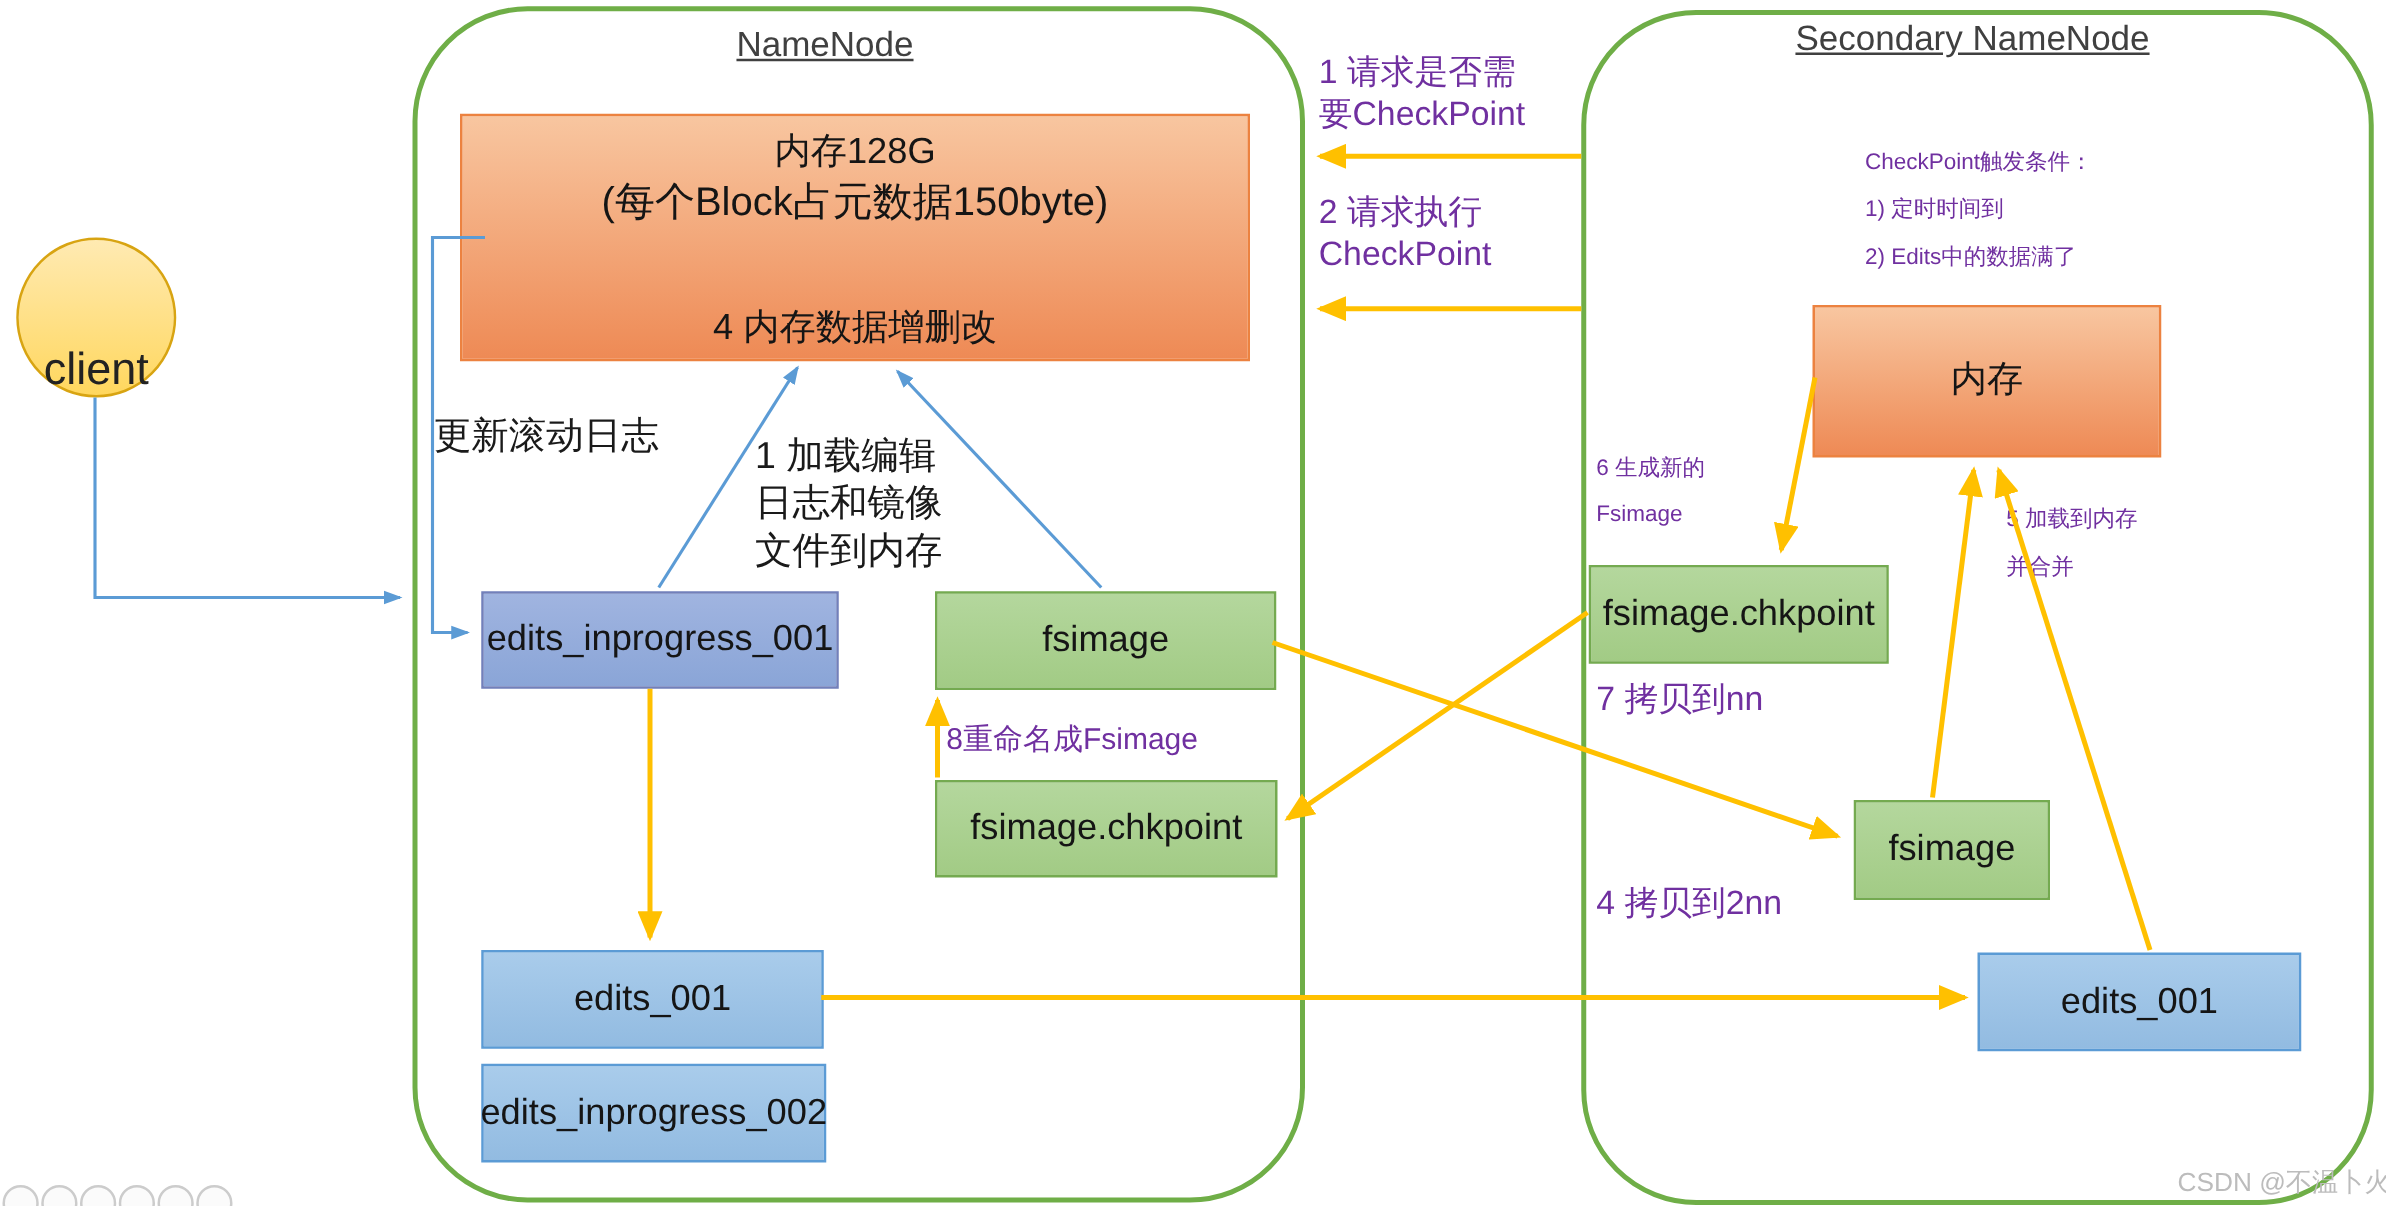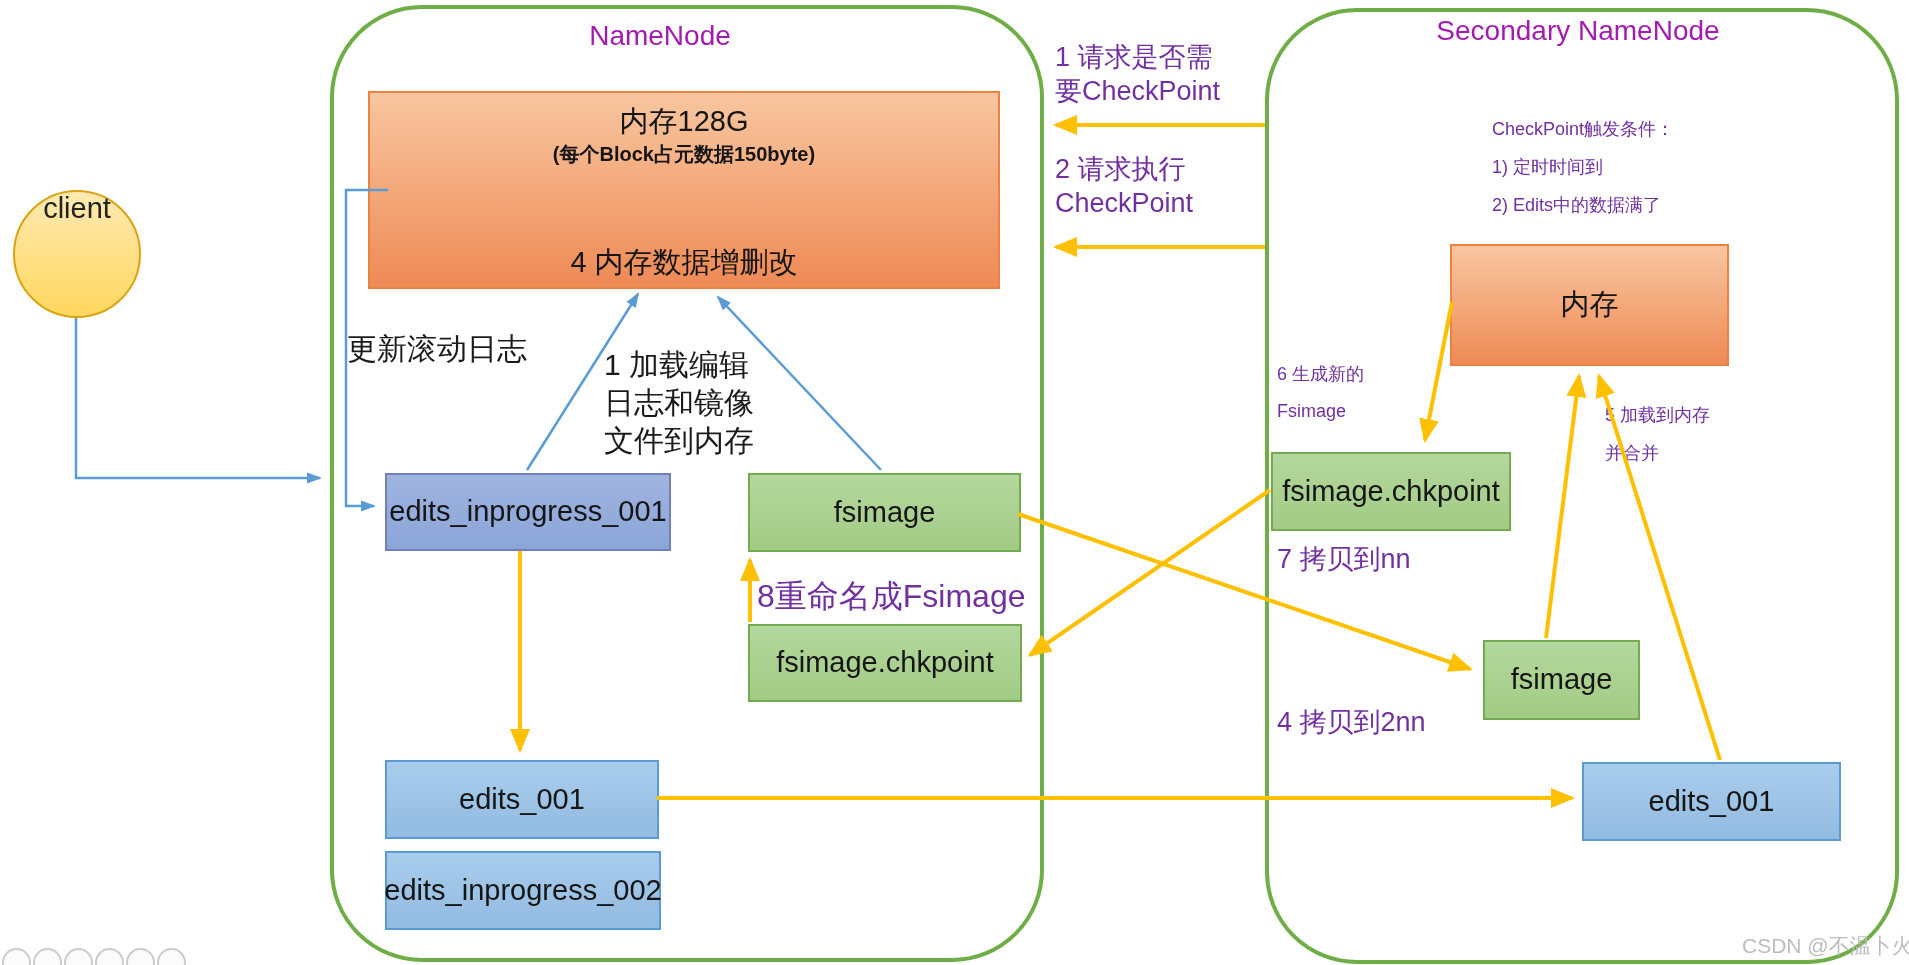--- a/index.html
+++ b/index.html
@@ -1,36 +1,36 @@
 <!DOCTYPE html>
 <html><head>
 <meta charset="utf-8">
 <style>
   html,body{margin:0;padding:0;background:#ffffff;}
   #canvas{
     position:relative;width:1909px;height:965px;overflow:hidden;
     font-family:"Liberation Sans",sans-serif;color:#111;background:#fff;
   }
   .container-box{position:absolute;border:4px solid #6fae47;border-radius:92px;background:#ffffff;}
-  .node-title{position:absolute;font-size:28px;color:#a21caf;text-align:center;white-space:nowrap;}
+  .node-title{position:absolute;font-size:28px;color:#404040;text-align:center;white-space:nowrap;text-decoration:underline;}
   .box{position:absolute;display:flex;align-items:center;justify-content:center;
        font-size:29px;color:#151515;text-align:center;line-height:1.15;}
   .orange-box{background:linear-gradient(#f8c6a0,#ee8a55);border:2px solid #ec8240;}
   .green-box{background:linear-gradient(#b4d79d,#a2cb85);border:2px solid #74aa50;}
   .blue-box{background:linear-gradient(#a9cceb,#92bbe1);border:2px solid #5b9bd5;}
   .indigo-box{background:linear-gradient(#a0b4e0,#8aa5d7);border:2px solid #7280ba;}
   .label{position:absolute;white-space:nowrap;}
   .black-note{font-size:30px;color:#1a1a1a;line-height:38px;}
   .purple{color:#7030A0;}
   .p27{font-size:27px;line-height:34px;}
-  .p28{font-size:32px;}
+  .p28{font-size:24px;}
   .p-step{font-size:18px;line-height:38px;}
   .client-circle{position:absolute;border-radius:50%;
     background:linear-gradient(#ffeab2,#ffd75e);border:2px solid #d8a412;
-    display:flex;align-items:flex-start;justify-content:center;font-size:29px;color:#222;}
+    display:flex;align-items:flex-end;justify-content:center;font-size:36px;color:#222;}
   .req-text-1{font-family:"Liberation Serif",serif;font-size:30px;color:#1a1a1a;line-height:34px;}
   .req-text-2{font-family:"DejaVu Sans Mono",monospace;font-size:27px;color:#1a1a1a;line-height:34px;}
   .mem-box-inner{position:absolute;left:0;right:0;text-align:center;}
   .watermark{position:absolute;font-size:21px;color:#bcbcbc;white-space:nowrap;}
   .reaction{position:absolute;width:25px;height:25px;border-radius:50%;
     border:2px solid #cccccc;background:#fbfbfb;}
   svg.overlay{position:absolute;left:0;top:0;pointer-events:none;}
 </style>
 </head>
 <body>
@@ -42,21 +42,21 @@
 
   <div class="node-title" style="left:330px;top:20px;width:660px;">NameNode</div>
   <div class="node-title" style="left:1265px;top:15px;width:626px;">Secondary NameNode</div>
 
   <div class="client-circle" style="left:13px;top:190px;width:124px;height:124px;">
     <span>client</span>
   </div>
 
   <div class="box orange-box" style="left:368px;top:91px;width:628px;height:194px;">
     <div class="mem-box-inner" style="top:12px;">内存128G</div>
-    <div class="mem-box-inner" style="top:50px;font-size:20px;font-weight:bold;">(每个Block占元数据150byte)</div>
+    <div class="mem-box-inner" style="top:50px;font-size:32px;">(每个Block占元数据150byte)</div>
     <div class="mem-box-inner" style="bottom:8px;">4 内存数据增删改</div>
   </div>
 
   <div class="box indigo-box" style="left:385px;top:473px;width:282px;height:74px;">edits_inprogress_001</div>
   <div class="box green-box" style="left:748px;top:473px;width:269px;height:75px;">fsimage</div>
   <div class="box green-box" style="left:748px;top:624px;width:270px;height:74px;">fsimage.chkpoint</div>
   <div class="box blue-box" style="left:385px;top:760px;width:270px;height:75px;">edits_001</div>
   <div class="box blue-box" style="left:385px;top:851px;width:272px;height:75px;">edits_inprogress_002</div>
 
   <div class="label black-note" style="left:347px;top:330px;">

